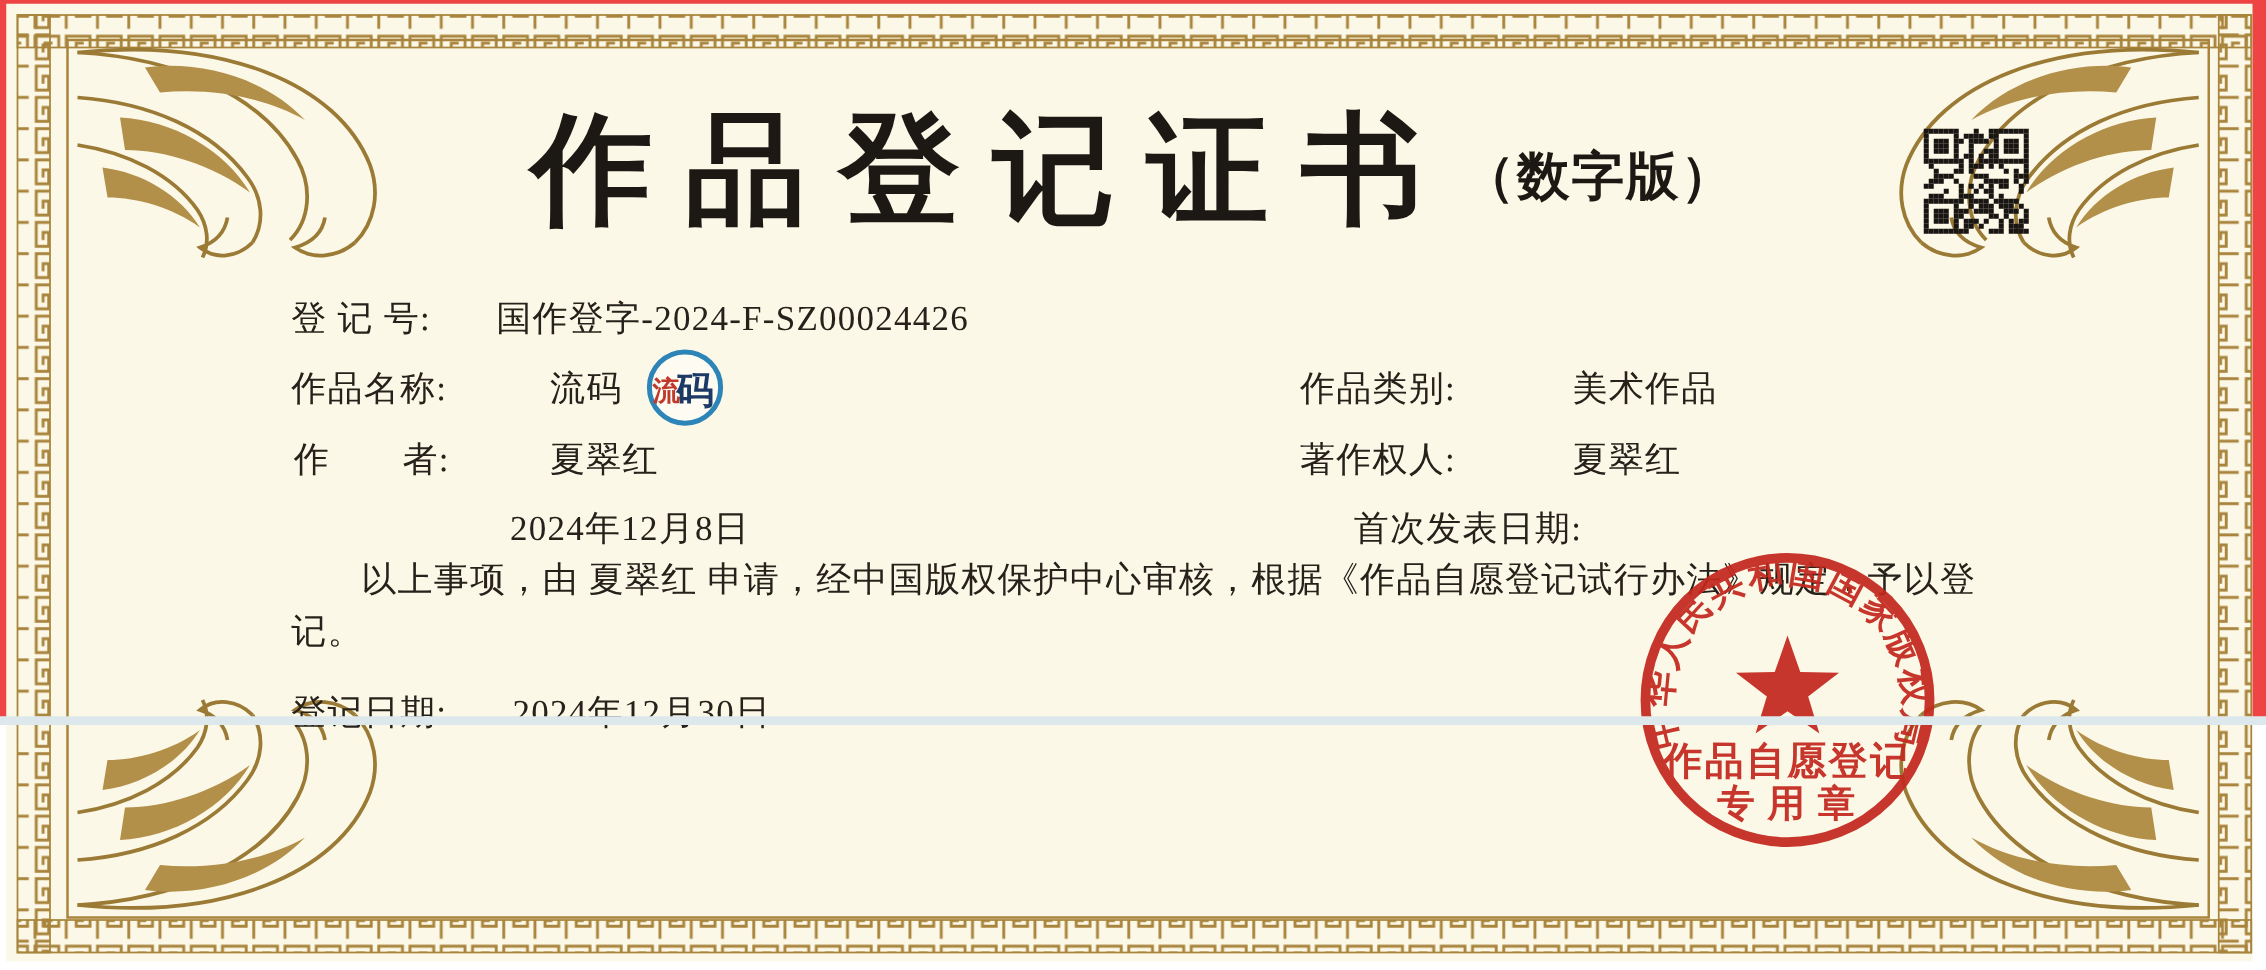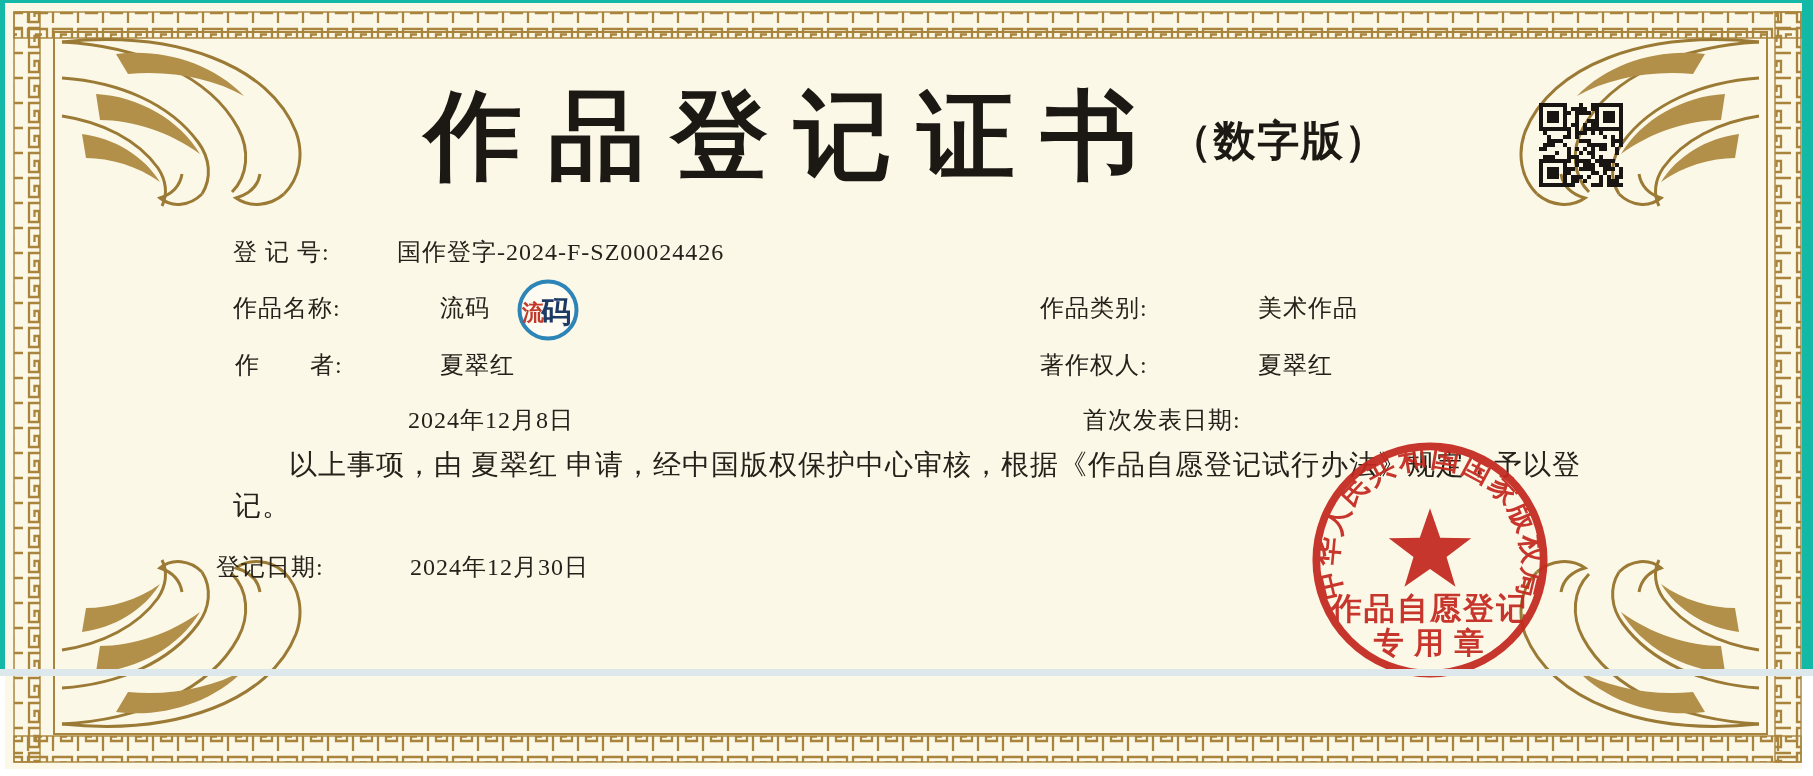--- a/index.html
+++ b/index.html
@@ -1,32 +1,32 @@
 <!DOCTYPE html>
 <html><head>
 <meta charset="utf-8">
 <style>
   html,body{margin:0;padding:0;background:#ffffff;width:1813px;height:776px;overflow:hidden;
     font-family:"Liberation Serif","DejaVu Serif",serif;}
-  #stage{position:relative;width:1813px;height:676px;background:#14b8a6;}
+  #stage{position:relative;width:1813px;height:580px;background:#ef4444;}
   #paper{position:absolute;left:5px;top:3px;width:1797px;height:766px;background:#fcf8e7;}
   #bottom-strip{position:absolute;left:0;bottom:0;width:1813px;height:7px;background:#dde8ec;}
   #frame-svg{position:absolute;left:0;top:0;width:1813px;height:776px;pointer-events:none;}
 
   .title-wrap{position:absolute;left:0;top:72px;width:1813px;text-align:center;white-space:nowrap;}
   .title-main{font-size:97px;font-weight:bold;color:#1c1813;letter-spacing:0.27em;}
   .title-suffix{font-size:42px;font-weight:bold;color:#1c1813;letter-spacing:0.04em;
     position:relative;top:-14px;margin-left:6px;}
 
   .qr{position:absolute;left:1539px;top:103px;width:84px;height:84px;
     display:grid;grid-template-columns:repeat(21,1fr);grid-template-rows:repeat(21,1fr);}
   .qr div{width:100%;height:100%;}
   .qr .d{background:#181512;}
 
-  .row{position:absolute;font-size:24px;color:#26211a;white-space:nowrap;}
+  .row{position:absolute;font-size:28px;color:#26211a;white-space:nowrap;}
   .lab{letter-spacing:1px;}
   .val{letter-spacing:1px;}
 
   .stmt{position:absolute;left:233px;top:444px;width:1400px;font-size:28px;line-height:41px;
     color:#26211a;text-indent:2em;letter-spacing:1px;}
 
   .footer{position:absolute;left:0;top:674px;width:1740px;text-align:center;
     font-size:30px;font-weight:bold;letter-spacing:2px;color:#221d16;}
 
   .logo{position:absolute;left:516px;top:278px;width:64px;height:64px;}
@@ -539,21 +539,21 @@
   <div class="row lab" style="left:1040px;top:292px;">作品类别:</div>
   <div class="row val" style="left:1258px;top:292px;">美术作品</div>
 
   <div class="row lab" style="left:1040px;top:349px;">著作权人:</div>
   <div class="row val" style="left:1258px;top:349px;">夏翠红</div>
 
   <div class="row lab" style="left:1040px;top:404px;margin-left:43px;">首次发表日期:</div>
 
   <div class="stmt">以上事项，由 夏翠红 申请，经中国版权保护中心审核，根据《作品自愿登记试行办法》规定，予以登记。</div>
 
-  <div class="row lab" style="left:216px;top:551px;">登记日期:</div>
+  <div class="row lab" style="left:233px;top:551px;">登记日期:</div>
   <div class="row val" style="left:410px;top:551px;">2024年12月30日</div>
 
   <svg class="logo" viewBox="0 0 64 64" xmlns="http://www.w3.org/2000/svg">
     <circle cx="32" cy="32" r="28.5" fill="#fdfbf2" stroke="#2d85b7" stroke-width="4"></circle>
     <text x="17" y="42" font-size="22" font-weight="bold" fill="#c0392b" font-family="'Liberation Serif','DejaVu Serif',serif" text-anchor="middle">流</text>
     <text x="40" y="44" font-size="30" font-weight="bold" fill="#1d3a66" font-family="'Liberation Serif','DejaVu Serif',serif" text-anchor="middle">码</text>
   </svg>
 
   <svg class="seal" viewBox="0 0 240 240" xmlns="http://www.w3.org/2000/svg">
     <defs>

